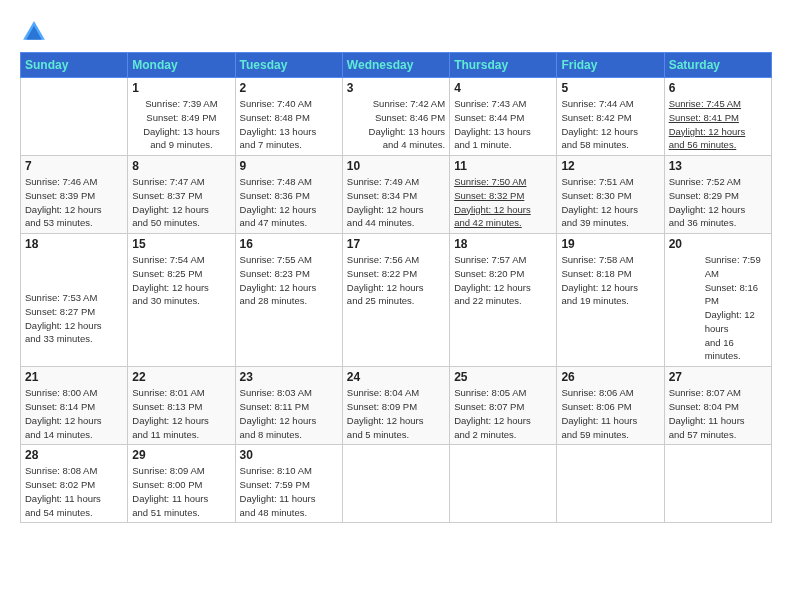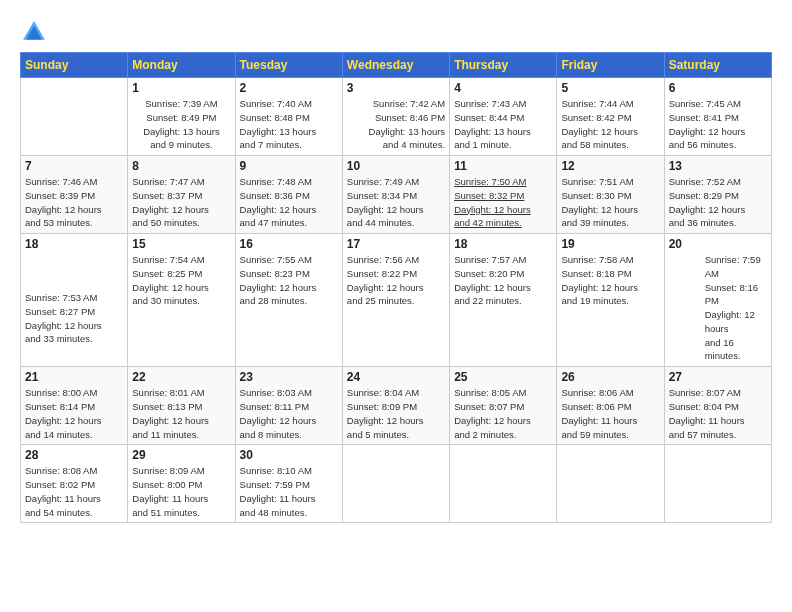--- a/index.html
+++ b/index.html
@@ -50,21 +50,21 @@
       font-size: 14px;
       color: #444;
     }
     .calendar {
       width: 100%;
       border-collapse: collapse;
       border: 1px solid #ccc;
     }
     .calendar th {
       background-color: #3366cc;
-      color: #fde047;
+      color: #5eead4;
       font-size: 12px;
       font-weight: bold;
       padding: 5px 4px;
       text-align: left;
       border: 1px solid #5588ee;
     }
     .calendar td {
       border: 1px solid #ccc;
       vertical-align: top;
       padding: 3px 4px;
@@ -159,21 +159,21 @@
           </td>
           <td>
             <span class="day-num">5</span>
             <div class="day-info" style="white-space: pre-line;">Sunrise: 7:44 AM
 Sunset: 8:42 PM
 Daylight: 12 hours
 and 58 minutes.</div>
           </td>
           <td>
             <span class="day-num">6</span>
-            <div class="day-info" style="white-space: pre-line;">Sunrise: 7:45 AM
+            <div class="day-info" style="white-space: pre-line; text-decoration: underline;">Sunrise: 7:45 AM
 Sunset: 8:41 PM
 Daylight: 12 hours
 and 56 minutes.</div>
           </td>
         </tr>
         <tr>
           <td>
             <span class="day-num">7</span>
             <div class="day-info" style="white-space: pre-line;">Sunrise: 7:46 AM
 Sunset: 8:39 PM

